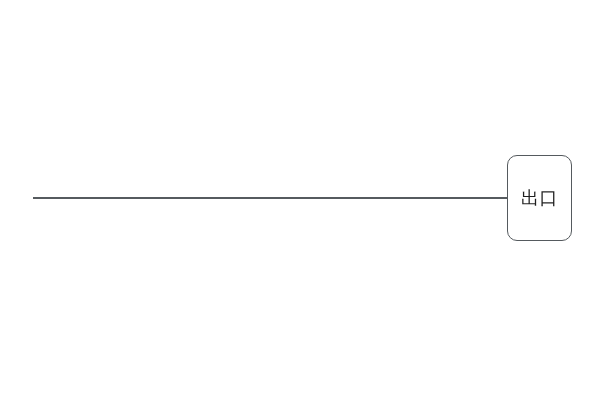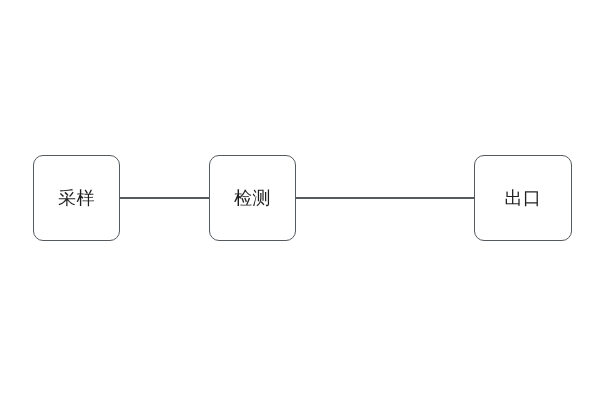--- a/index.html
+++ b/index.html
@@ -41,21 +41,21 @@
     border: 1.4px solid #555a5e;
     border-radius: 10px;
     background: #ffffff;
     display: flex;
     align-items: center;
     justify-content: center;
     flex: 0 0 auto;
   }
 
   .flow-node.last {
-    width: 98px;
+    width: 65px;
   }
 
   .node-label {
     font-size: 18px;
     line-height: 1;
     color: #1e1e1e;
     letter-spacing: 0.5px;
     white-space: nowrap;
     font-family: "DejaVu Sans", "Liberation Sans", sans-serif;
   }
@@ -77,29 +77,23 @@
     background: #565b5f;
   }
 </style>
 </head>
 <body>
 
 <div id="diagram-canvas">
 
   <div class="flow-chain">
 
-    <div class="flow-node">
-      <span class="node-label">采样</span>
-    </div>
 
     <div class="flow-connector"></div>
 
-    <div class="flow-node">
-      <span class="node-label">检测</span>
-    </div>
 
     <div class="flow-connector"></div>
 
 
     <div class="flow-connector"></div>
 
     <div class="flow-node last">
       <span class="node-label">出口</span>
     </div>
 

